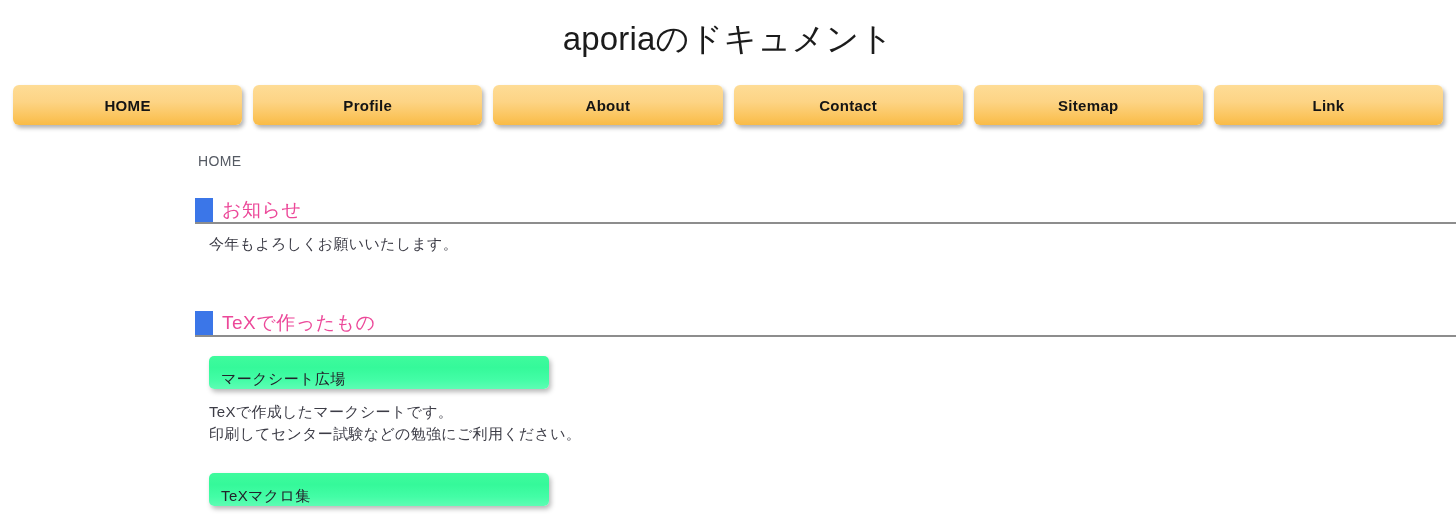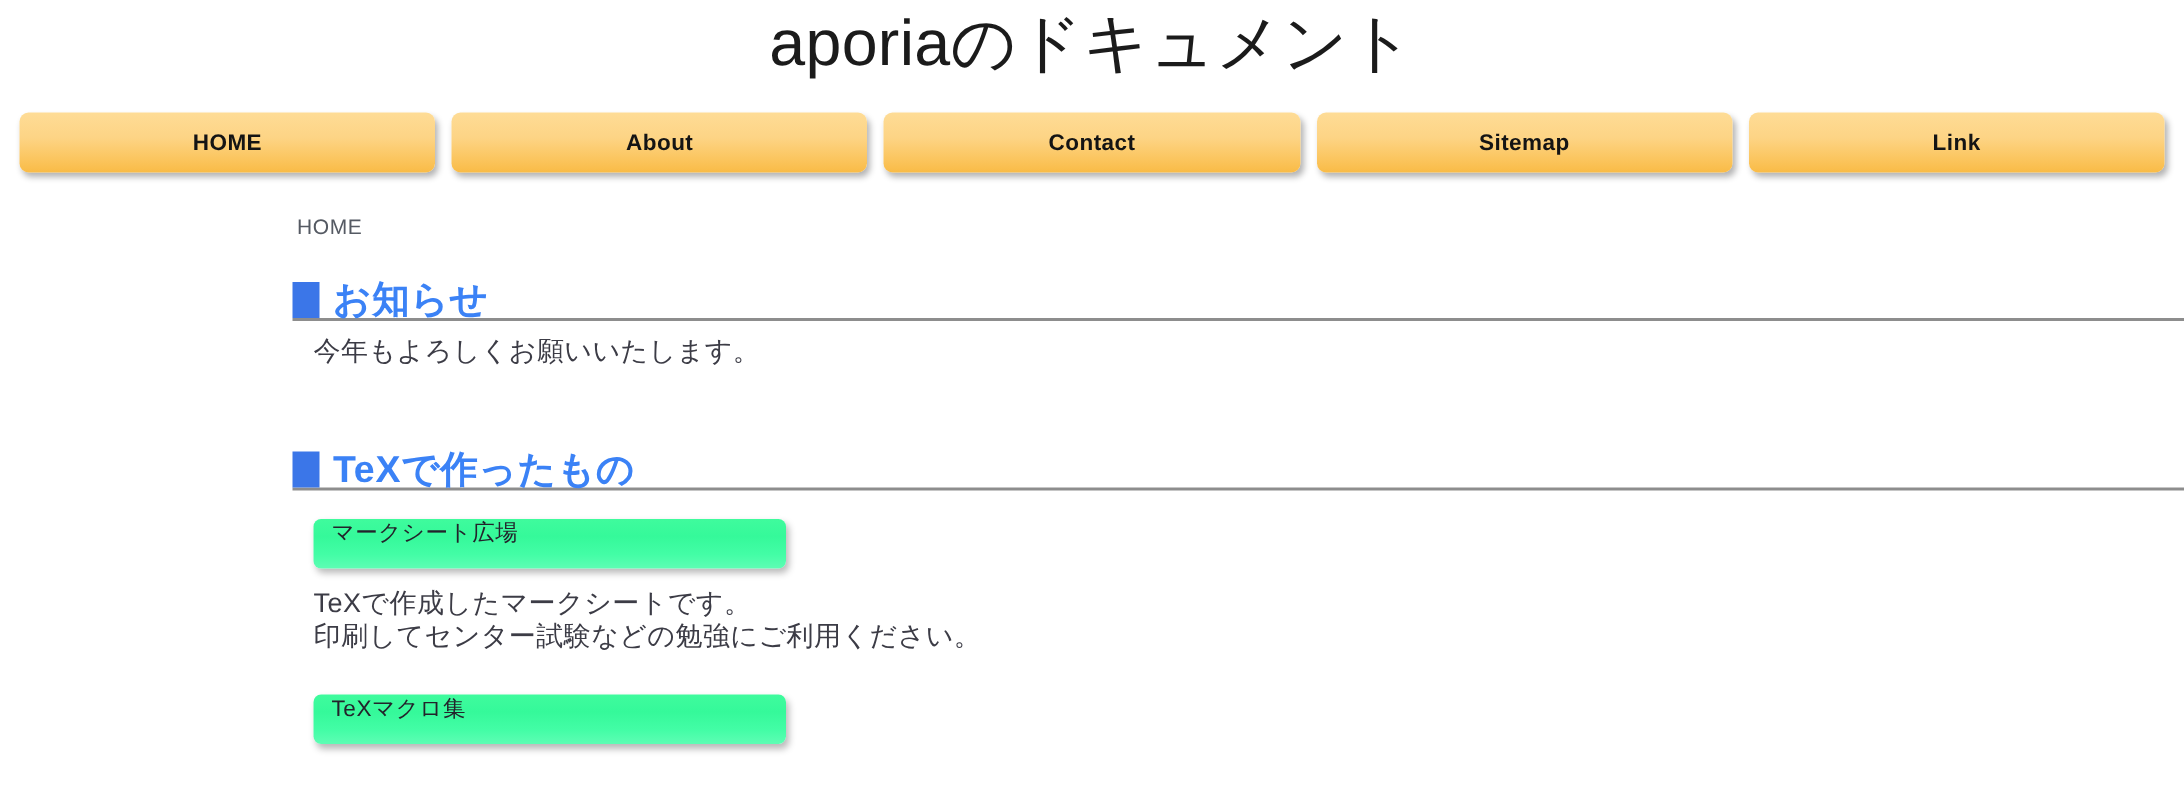--- a/index.html
+++ b/index.html
@@ -13,24 +13,24 @@
     height: 526px;
     overflow: hidden;
     font-family: "Liberation Sans", "DejaVu Sans", sans-serif;
     color: #3a3a44;
     -webkit-font-smoothing: antialiased;
   }
 
   
   .page-title {
     margin: 0;
-    padding-top: 4px;
+    padding-top: 14px;
     text-align: center;
     font-weight: 400;
-    font-size: 43px;
+    font-size: 33px;
     line-height: 50px;
     color: #1b1b1b;
     letter-spacing: 0.2px;
   }
 
   
   .nav {
     margin-top: 21px;
     padding: 0 13px;
     display: flex;
@@ -87,54 +87,54 @@
     padding-right: 0;
     height: 26px;
   }
   .section-marker {
     width: 18px;
     height: 24px;
     background: #3b76e8;
     flex: 0 0 auto;
   }
   .section-title {
-    font-size: 25px;
-    font-weight: 700;
-    color: #3b82f6;
+    font-size: 19px;
+    font-weight: 400;
+    color: #ec4899;
     line-height: 24px;
     margin: 0 0 0 9px;
     letter-spacing: 0.5px;
     white-space: nowrap;
   }
 
   .section-body {
     padding-left: 14px;
     padding-top: 9px;
   }
   .para {
-    font-size: 18px;
+    font-size: 15px;
     line-height: 22px;
     color: #3c3c46;
     letter-spacing: 0.3px;
     margin: 0;
     white-space: nowrap;
   }
 
   .link-block {
     margin-top: 10px;
   }
   .link-block + .link-block {
     margin-top: 28px;
   }
 
   .green-button {
-    width: 315px;
+    width: 340px;
     height: 33px;
     display: flex;
-    align-items: flex-start;
+    align-items: flex-end;
     border-radius: 5px;
     background: linear-gradient(to bottom, #3ffb9d 0%, #35f99a 35%, #43fda6 72%, #5efdb4 100%);
     box-shadow: 2px 3px 5px rgba(0,0,0,0.28);
     padding-left: 12px;
     box-sizing: border-box;
     cursor: pointer;
     user-select: none;
   }
   .green-button span {
     font-size: 15px;
@@ -150,20 +150,23 @@
   }
 </style>
 </head>
 <body>
 
 <h1 class="page-title">aporiaのドキュメント</h1>
 
 <nav class="nav">
   <div class="nav-item">
     <span>HOME</span>
+  </div>
+  <div class="nav-item">
+    <span>Profile</span>
   </div>
   <div class="nav-item">
     <span>About</span>
   </div>
   <div class="nav-item">
     <span>Contact</span>
   </div>
   <div class="nav-item">
     <span>Sitemap</span>
   </div>

